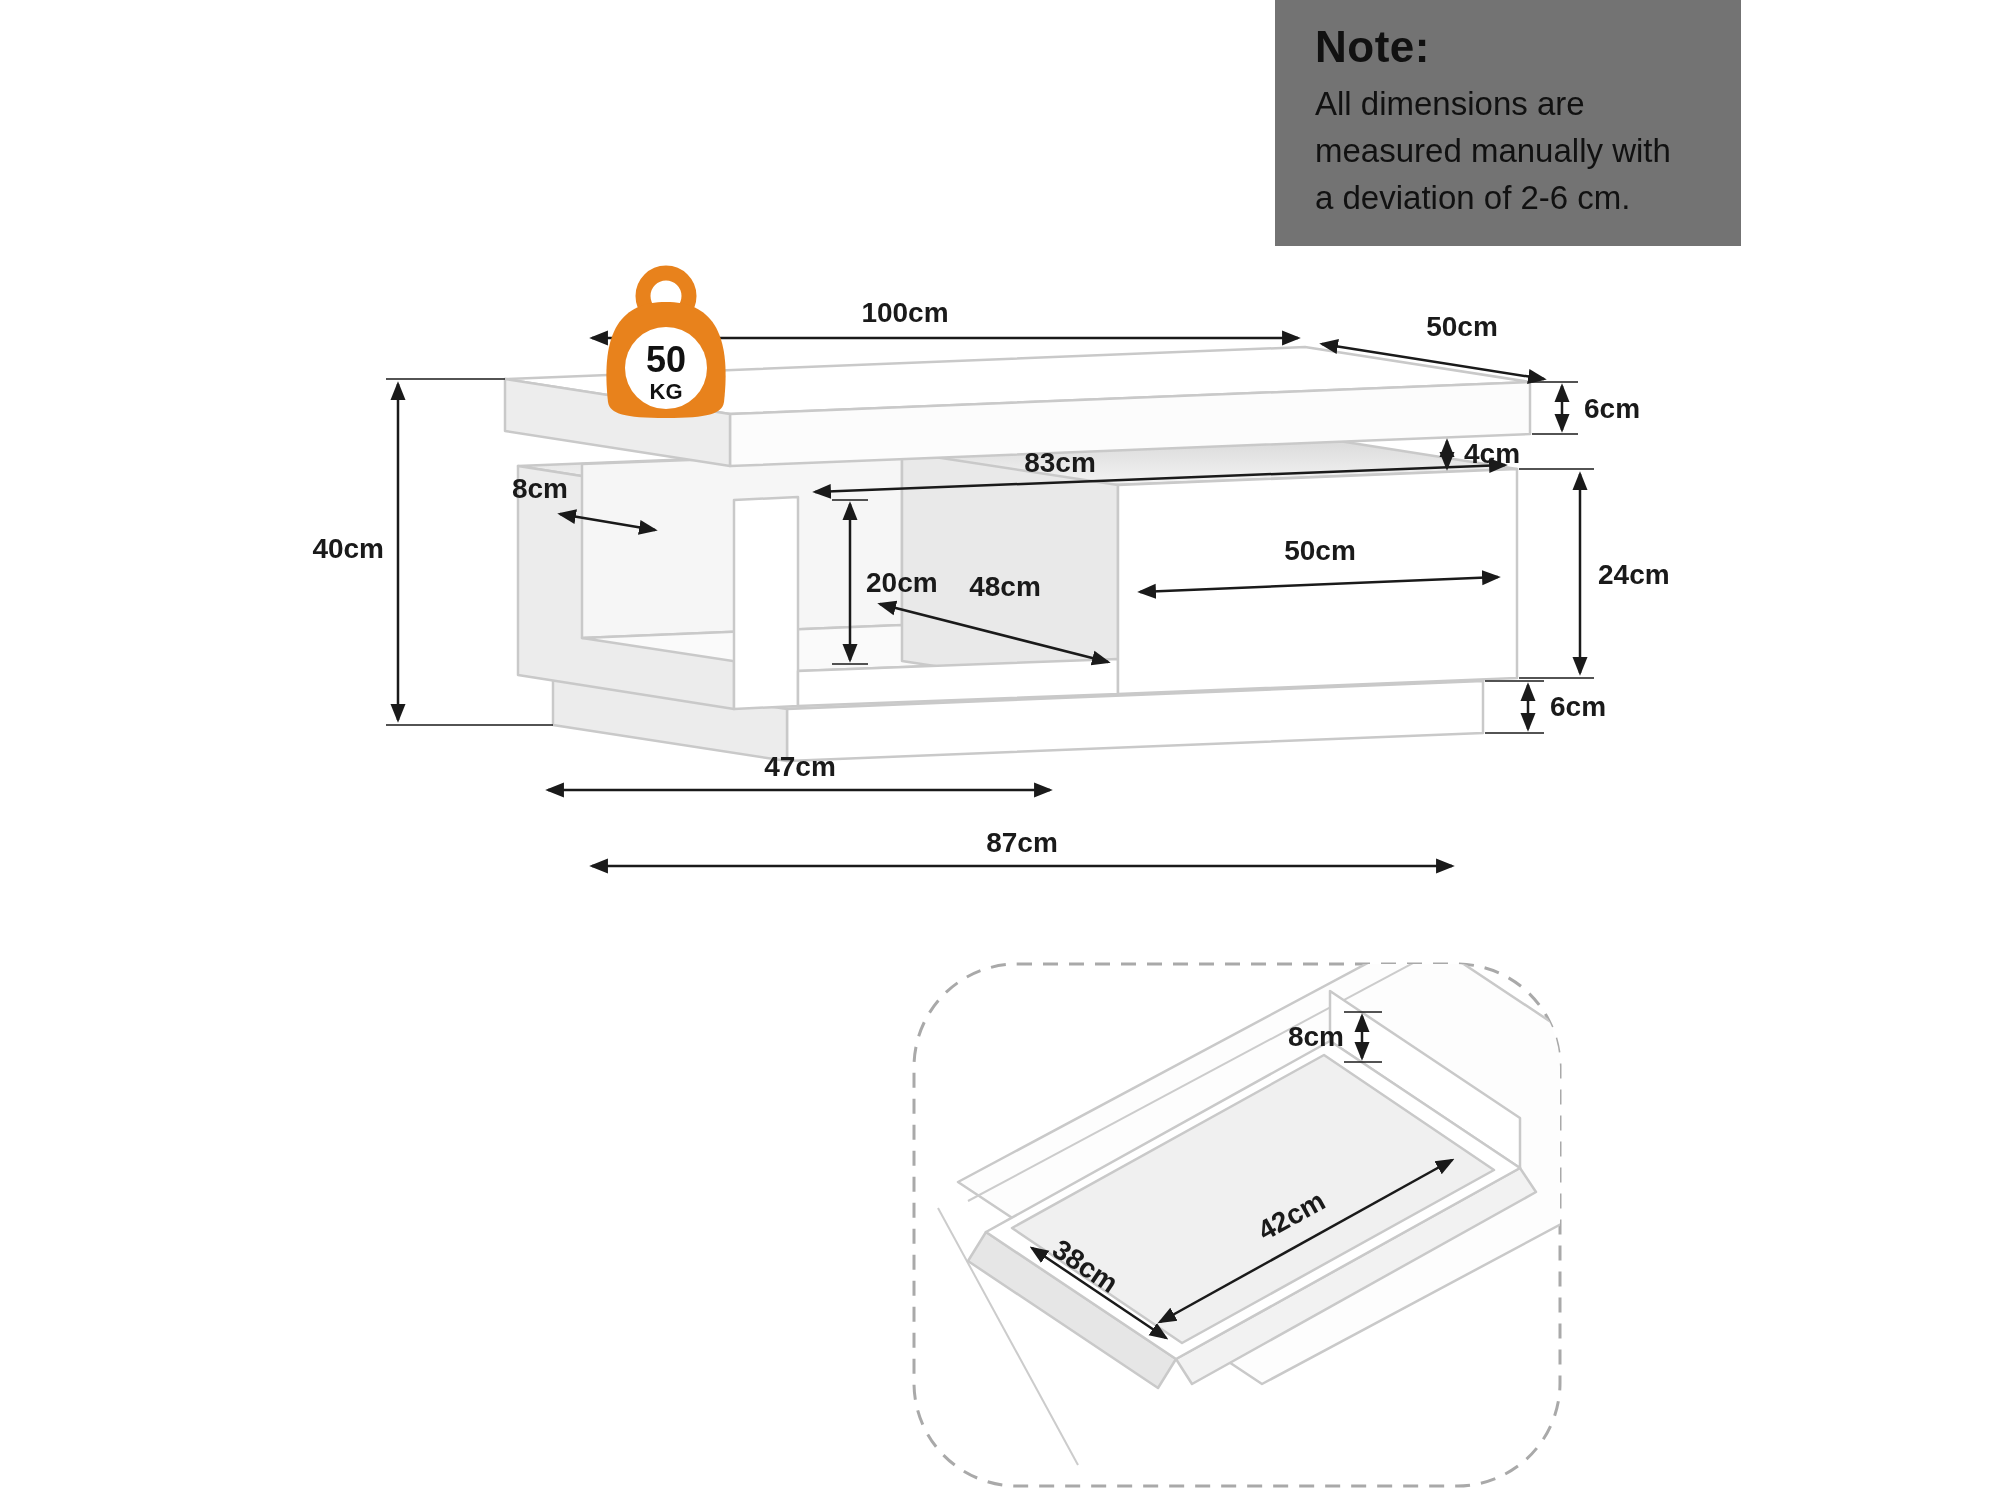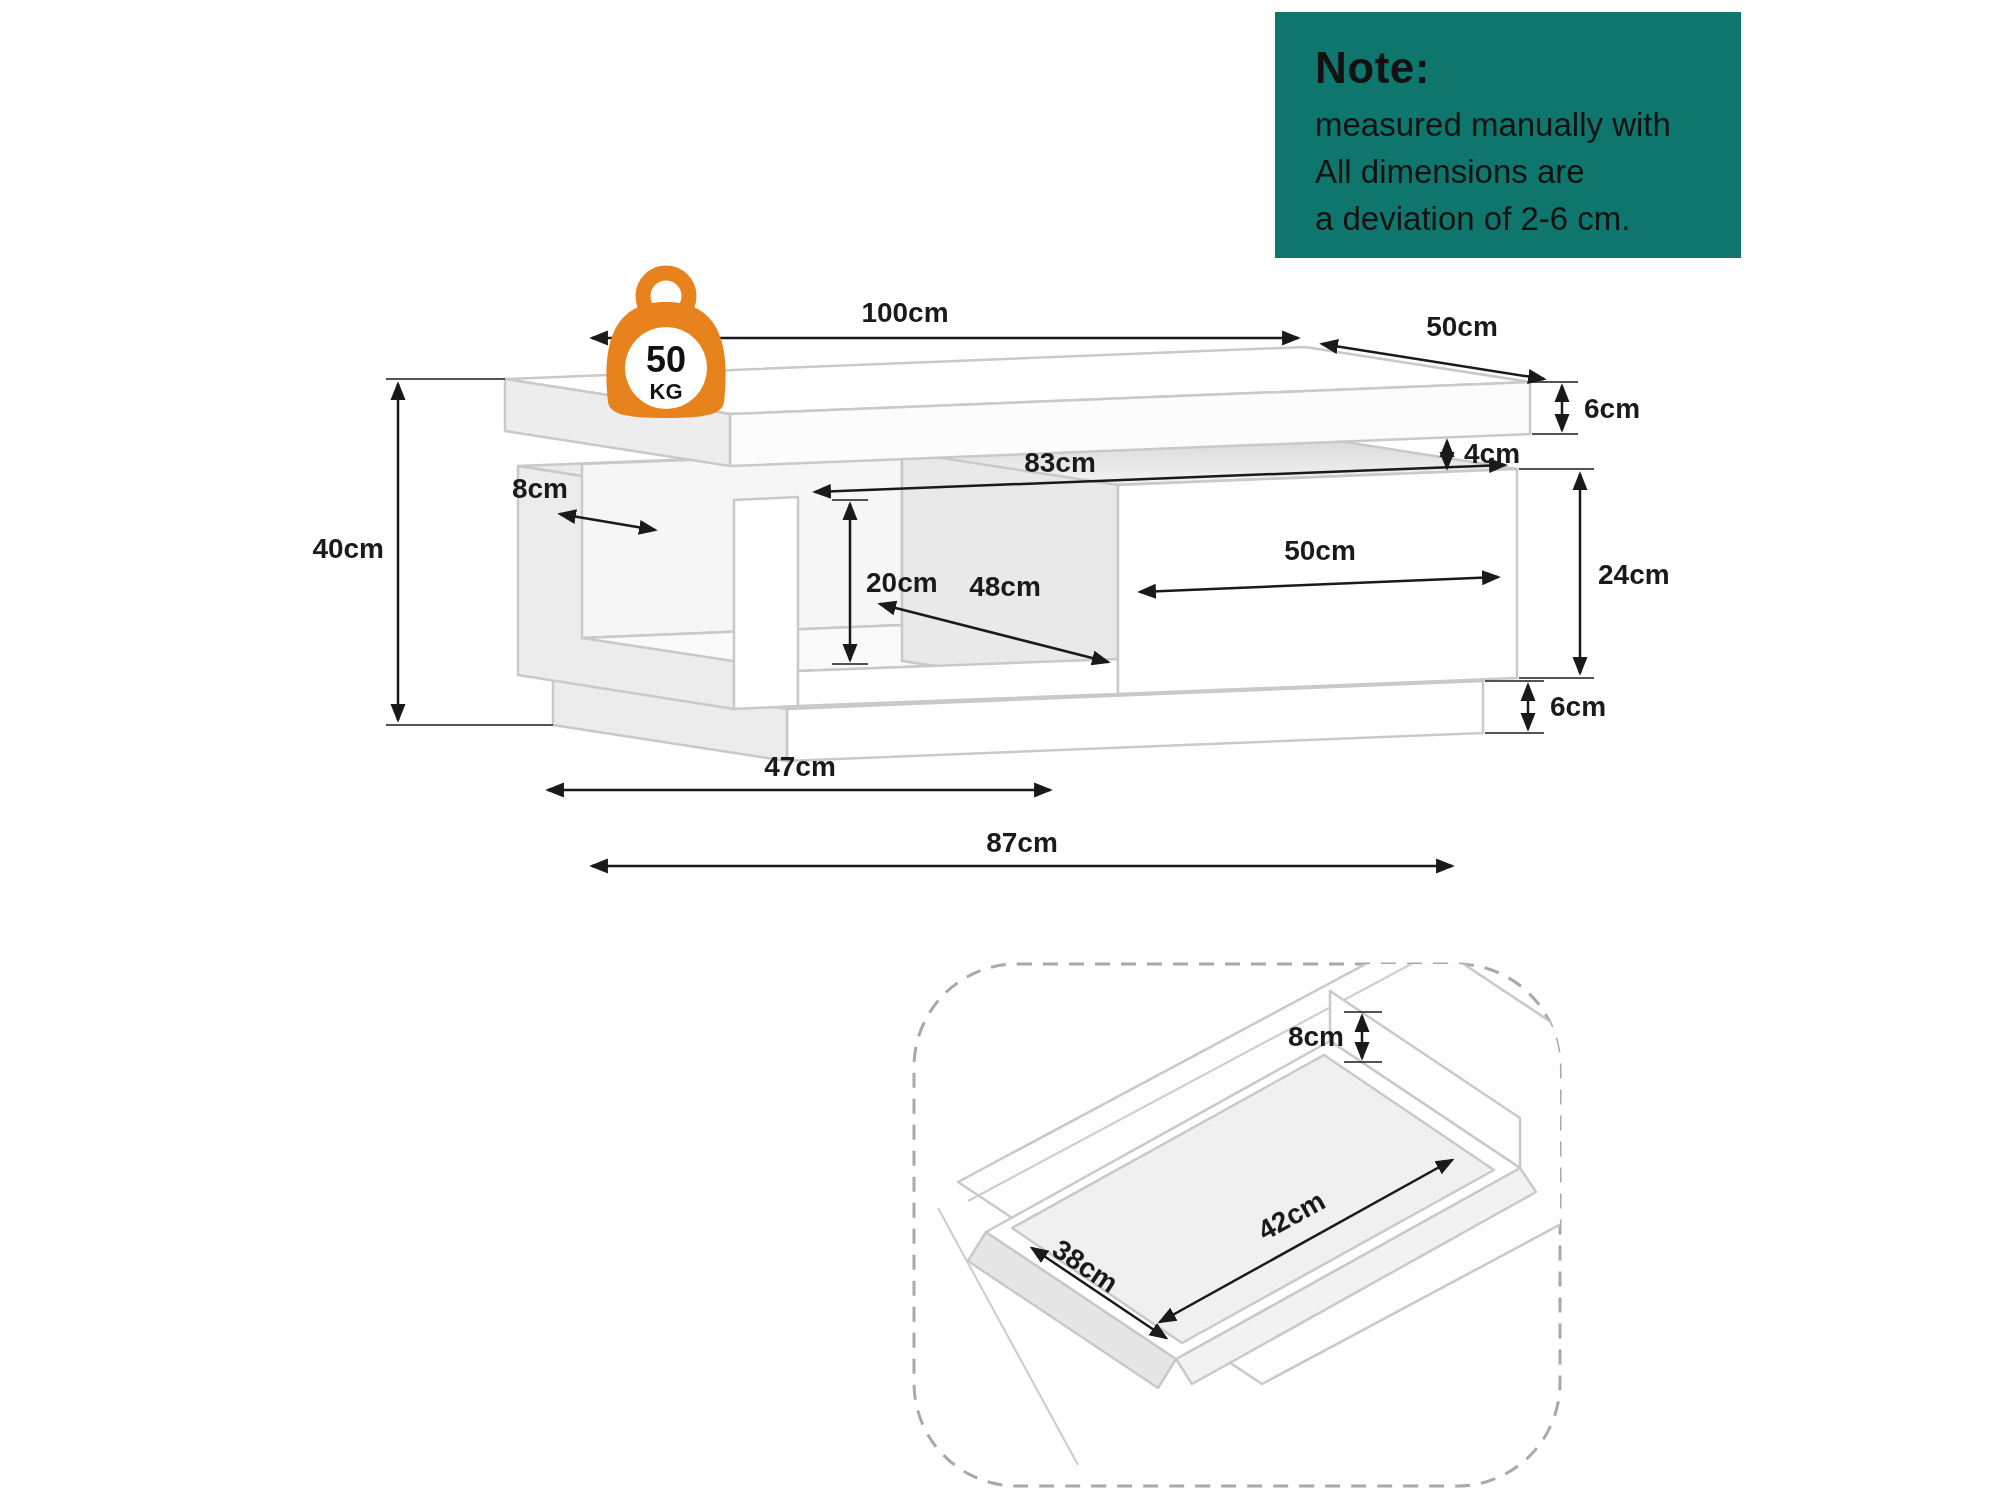--- a/index.html
+++ b/index.html
@@ -1,20 +1,20 @@
 <!DOCTYPE html>
 <html><head>
 <meta charset="utf-8">
 <style>
   html,body{margin:0;padding:0;background:#ffffff;}
   .canvas{position:relative;width:2000px;height:1500px;background:#ffffff;
           font-family:"Liberation Sans",sans-serif;overflow:hidden;}
   svg{position:absolute;left:0;top:0;}
-  .note{position:absolute;left:1275px;top:12px;width:466px;height:246px;background:#0f766e;
-        box-sizing:border-box;padding:31px 28px 0 40px;color:#111;}
+  .note{position:absolute;left:1275px;top:0;width:466px;height:246px;background:#737373;
+        box-sizing:border-box;padding:22px 28px 0 40px;color:#111;}
   .note h2{margin:0 0 8px 0;font-size:44px;font-weight:700;letter-spacing:.5px;}
   .note p{margin:0;font-size:33px;line-height:47px;font-weight:400;}
   .face{stroke:#c9c9c9;stroke-width:2.5;stroke-linejoin:round;}
   .thin{stroke:#cccccc;stroke-width:2;fill:none;}
   .dline{stroke:#1a1a1a;stroke-width:2.5;fill:none;}
   .ext{stroke:#1a1a1a;stroke-width:1.6;}
   .dim{font-size:28px;font-weight:700;fill:#1a1a1a;}
   .wv{font-size:36px;font-weight:700;fill:#111;}
   .wu{font-size:22px;font-weight:700;fill:#111;}
 </style>
@@ -175,18 +175,18 @@
       <g>
         <line class="dline" x1="1032" y1="1248" x2="1166" y2="1338" marker-start="url(#ah)" marker-end="url(#ah)"></line>
         <text class="dim" text-anchor="middle" transform="translate(1080,1274) rotate(34)">38cm</text>
       </g>
     </g>
   </g>
 </svg>
 
 <div class="note">
   <h2>Note:</h2>
+  <p>All dimensions are</p>
   <p>measured manually with</p>
-  <p>All dimensions are</p>
   <p>a deviation of 2-6 cm.</p>
 </div>
 
 </div>
 
 </body></html>

